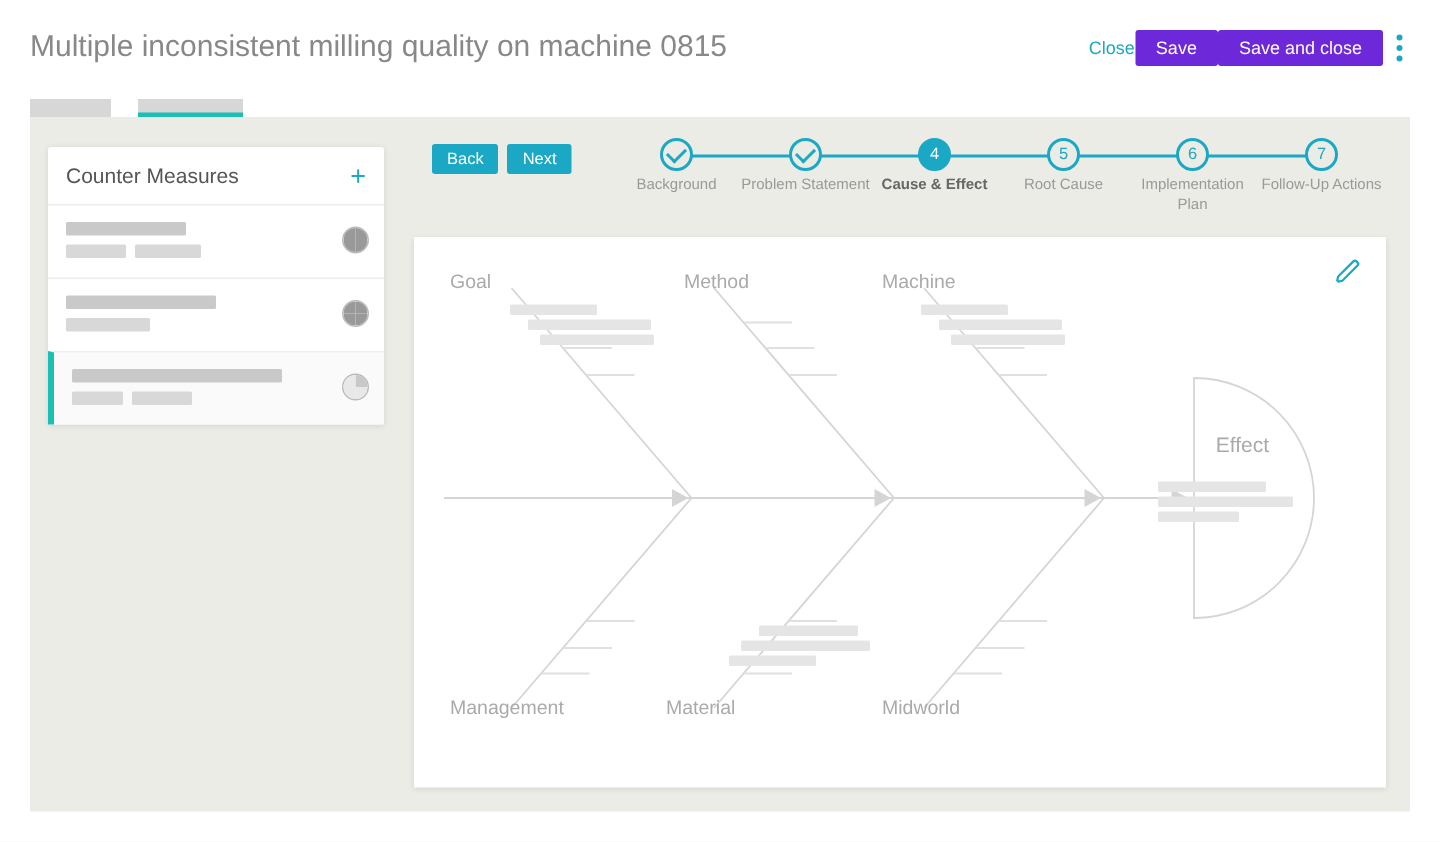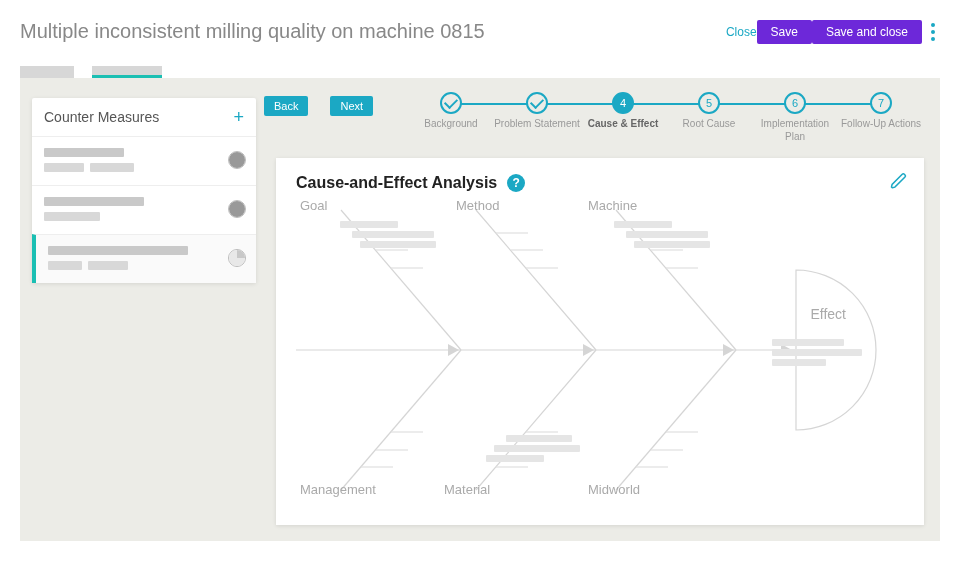--- a/index.html
+++ b/index.html
@@ -41,21 +41,21 @@
   .pie.full .q { background:#999; }
   .pie.partial .q.ne { background:#c8c8c8; }
   .pie.partial .q.nw { background:#e8e8e8; }
   .pie.partial .q.sw { background:#e8e8e8; }
   .pie.partial .q.se { background:#e8e8e8; }
 
   
   .body-bg { position:absolute; left:20px; right:20px; top:78px; bottom:20px; background:#ecece7; }
 
   
-  .navbtns { position:absolute; left:264px; top:96px; display:flex; gap:22px; }
+  .navbtns { position:absolute; left:288px; top:96px; display:flex; gap:6px; }
   .navbtn { background:#1ba8c4; color:#fff; font-size:11px; padding:4px 10px; border:none; border-radius:2px; cursor:pointer; }
 
   
   .stepper { position:absolute; left:408px; right:36px; top:92px; display:flex; justify-content:space-between; }
   .step { flex:1; text-align:center; position:relative; }
   .step .dot { width:22px; height:22px; border:2px solid #1ba8c4; border-radius:50%; background:#ecece7; margin:0 auto 4px; display:flex; align-items:center; justify-content:center; font-size:11px; color:#1ba8c4; position:relative; z-index:2; }
   .step.active .dot { background:#1ba8c4; color:#fff; }
   .step .chk::after { content:""; display:block; width:6px; height:10px; border-right:2px solid #1ba8c4; border-bottom:2px solid #1ba8c4; transform:rotate(45deg); margin-top:-2px; }
   .step .lbl { font-size:10px; color:#999; line-height:1.25;text-align:center; }
   .step.active .lbl { color:#666; font-weight:600; }
@@ -183,24 +183,20 @@
         <div class="conn"></div>
         <div class="lbl">Implementation Plan</div>
       </div>
     <div class="step">
         <div class="dot">7</div>
         <div class="lbl">Follow-Up Actions</div>
       </div>
   </div>
 
   <div class="card">
-    <div class="card-hd">
-      <h2>Cause-and-Effect Analysis</h2>
-      <div class="help">?</div>
-    </div>
     <div class="edit">
       <svg width="18" height="18" viewBox="0 0 24 24" fill="none" stroke="#1ba8c4" stroke-width="2">
           <path d="M3 21l3.5-.8L20 6.7a2 2 0 0 0 0-2.8l-.9-.9a2 2 0 0 0-2.8 0L2.8 16.5 2 20z"></path>
         </svg>
     </div>
 
     <div class="fish">
 
       <svg width="610" height="300" viewBox="0 0 610 300" style="position:absolute;left:0;top:0" stroke="#d5d5d5" stroke-width="1.2" fill="none">
 

